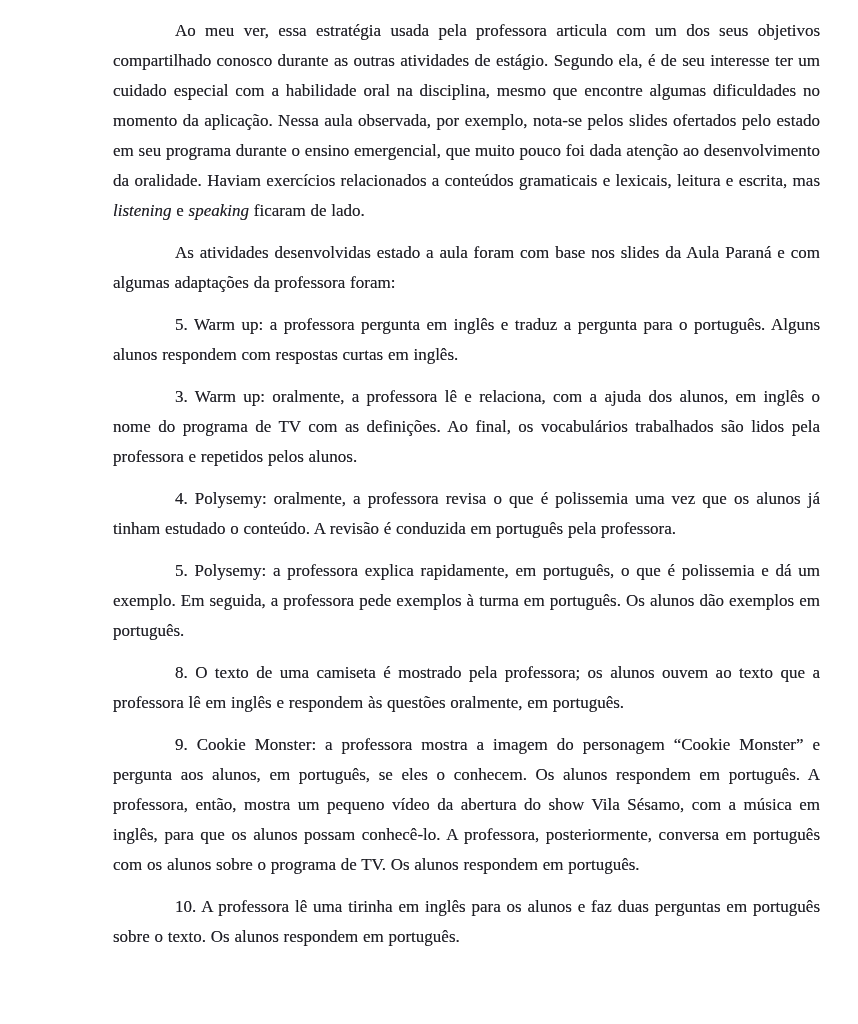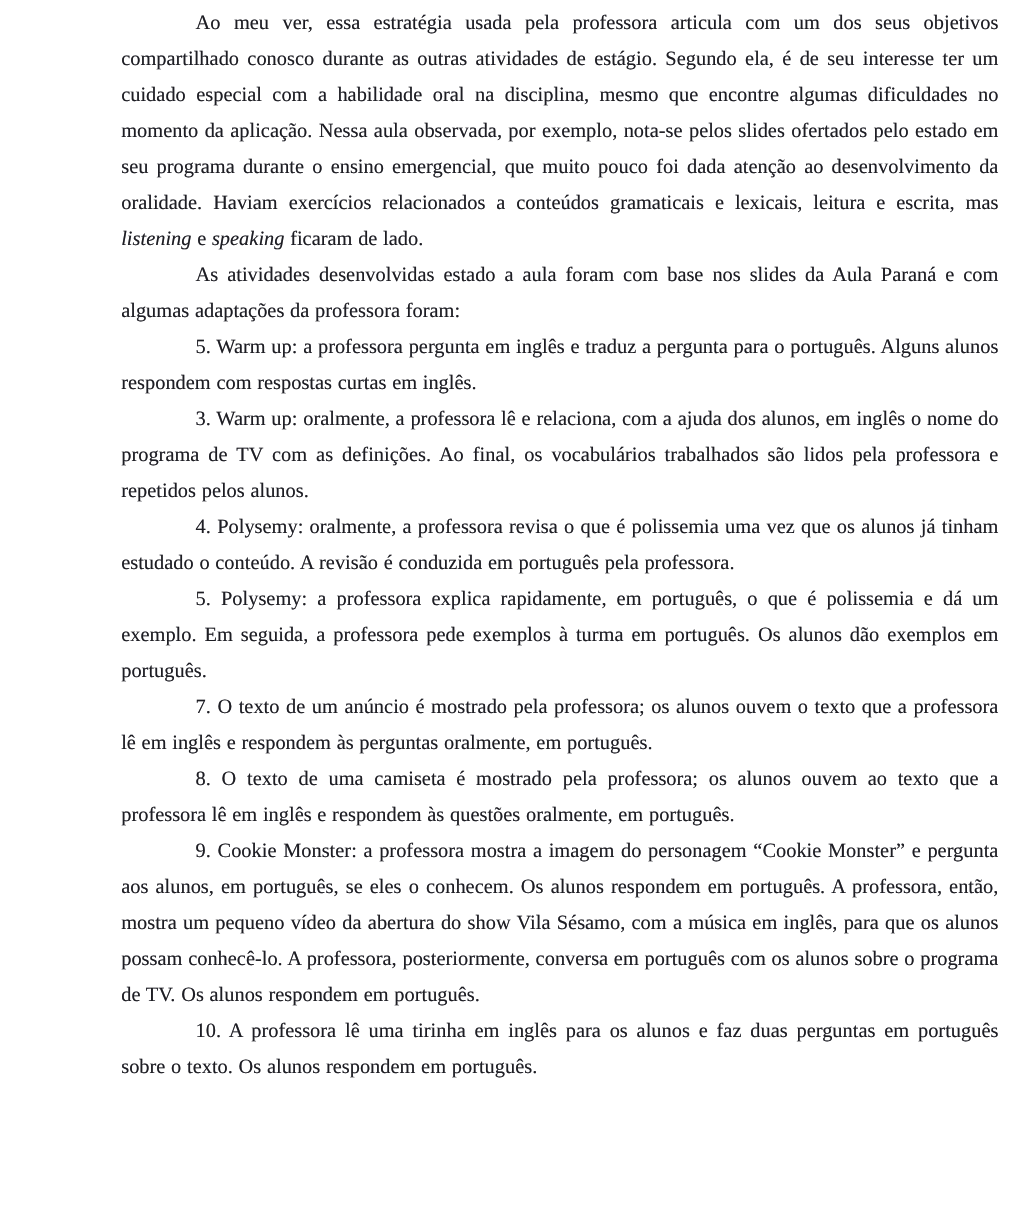--- a/index.html
+++ b/index.html
@@ -20,21 +20,21 @@
     background: #ffffff;
   }
   .doc-body {
     position: absolute;
     left: 101px;
     top: 4px;
     width: 731px;
     color: #1e1e24;
   }
   .doc-body p {
-    margin: 0;
+    margin: 12px;
     font-size: 17px;
     line-height: 30px;
     text-align: justify;
     text-align-last: left;
     text-indent: 62px;
     word-spacing: 0.5px;
     
     text-shadow: 0 0 0.4px rgba(30,30,40,0.55);
   }
   .doc-body em {
@@ -45,18 +45,17 @@
 <body style="background: rgb(255, 255, 255);">
 
 <div class="page">
   <div class="doc-body" style="color: rgb(30, 30, 36);">
       <p><span>Ao meu ver, essa estratégia usada pela professora articula com um dos seus objetivos compartilhado conosco durante as outras atividades de estágio. Segundo ela, é de seu interesse ter um cuidado especial com a habilidade oral na disciplina, mesmo que encontre algumas dificuldades no momento da aplicação. Nessa aula observada, por exemplo, nota-se pelos slides ofertados pelo estado em seu programa durante o ensino emergencial, que muito pouco foi dada atenção ao desenvolvimento da oralidade. Haviam exercícios relacionados a conteúdos gramaticais e lexicais, leitura e escrita, mas </span><em>listening</em><span> e </span><em>speaking</em><span> ficaram de lado.</span></p>
       <p><span>As atividades desenvolvidas estado a aula foram com base nos slides da Aula Paraná e com algumas adaptações da professora foram:</span></p>
       <p><span>5. Warm up: a professora pergunta em inglês e traduz a pergunta para o português. Alguns alunos respondem com respostas curtas em inglês.</span></p>
       <p><span>3. Warm up: oralmente, a professora lê e relaciona, com a ajuda dos alunos, em inglês o nome do programa de TV com as definições. Ao final, os vocabulários trabalhados são lidos pela professora e repetidos pelos alunos.</span></p>
       <p><span>4. Polysemy: oralmente, a professora revisa o que é polissemia uma vez que os alunos já tinham estudado o conteúdo. A revisão é conduzida em português pela professora.</span></p>
       <p><span>5. Polysemy: a professora explica rapidamente, em português, o que é polissemia e dá um exemplo. Em seguida, a professora pede exemplos à turma em português. Os alunos dão exemplos em português.</span></p>
-      <p><span>7. O texto de um anúncio é mostrado pela professora; os alunos ouvem o texto que a professora lê em inglês e respondem às perguntas oralmente, em português.</span></p>
       <p><span>8. O texto de uma camiseta é mostrado pela professora; os alunos ouvem ao texto que a professora lê em inglês e respondem às questões oralmente, em português.</span></p>
       <p><span>9. Cookie Monster: a professora mostra a imagem do personagem “Cookie Monster” e pergunta aos alunos, em português, se eles o conhecem. Os alunos respondem em português. A professora, então, mostra um pequeno vídeo da abertura do show Vila Sésamo, com a música em inglês, para que os alunos possam conhecê-lo. A professora, posteriormente, conversa em português com os alunos sobre o programa de TV. Os alunos respondem em português.</span></p>
       <p><span>10. A professora lê uma tirinha em inglês para os alunos e faz duas perguntas em português sobre o texto. Os alunos respondem em português.</span></p>
     </div>
 </div>
 
 </body></html>

